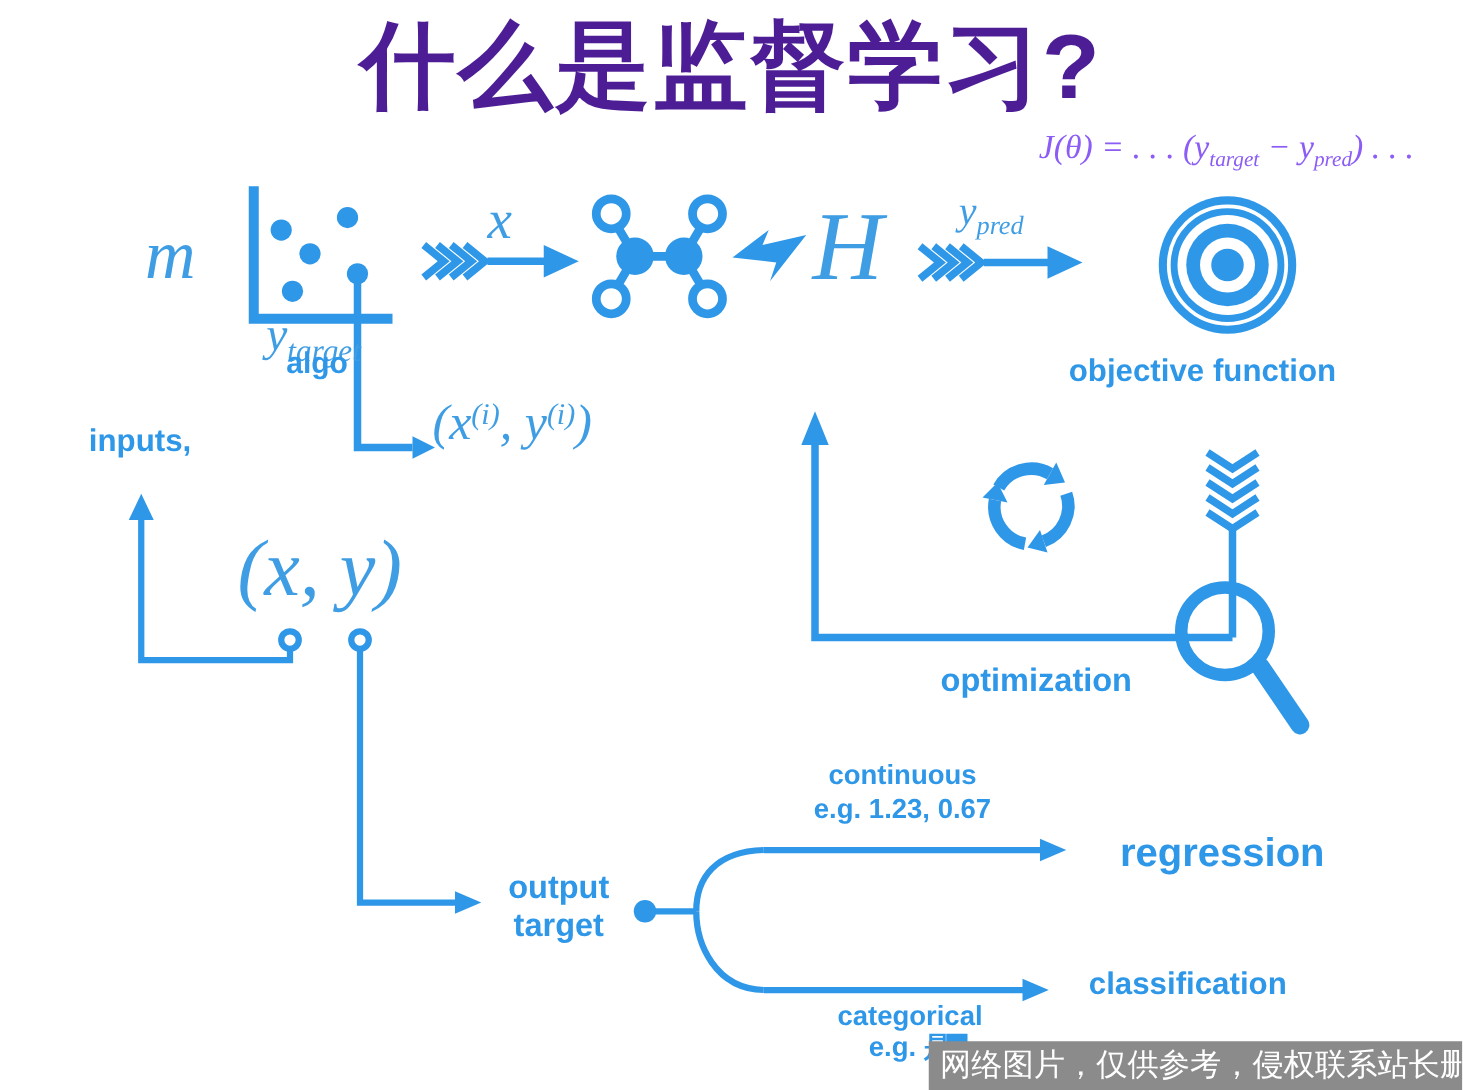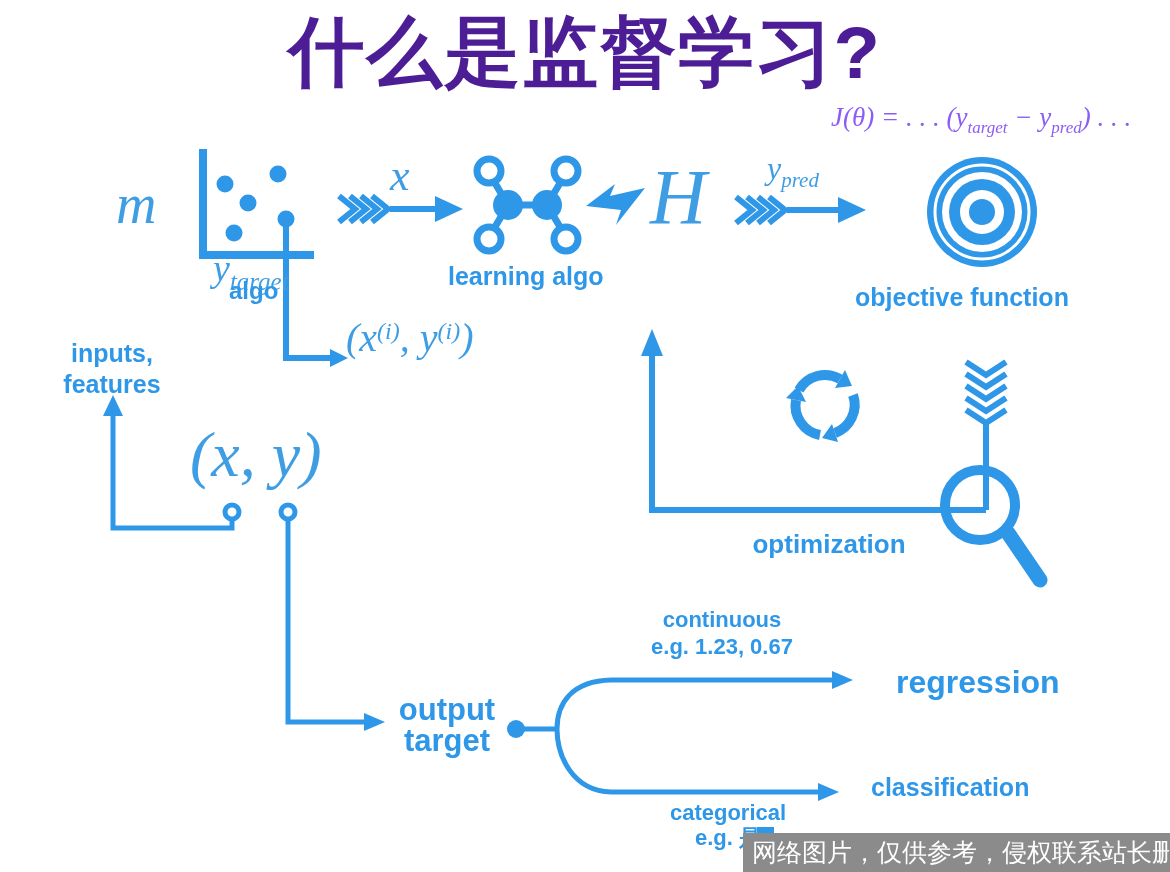--- a/index.html
+++ b/index.html
@@ -24,21 +24,21 @@
   .algo-cap{left:448px;top:262px;font-size:25px;}
   .h-label{left:650px;top:152px;font-size:78px;}
   .ypred{left:767px;top:150px;font-size:32px;white-space:nowrap;}
   .ypred .s{font-size:21px;position:relative;top:8px;}
   .objective-cap{left:855px;top:283px;font-size:25px;}
   .formula-pos{left:831px;top:102px;}
   .sample{left:346px;top:314px;font-size:40px;white-space:nowrap;}
   .sample .p{font-size:24px;position:relative;top:-12px;}
   .inputs{left:38px;top:338px;width:148px;text-align:center;font-size:25px;line-height:31px;}
   .pair{left:190px;top:418px;font-size:64px;}
-  .output{left:398px;top:694px;width:98px;text-align:center;font-size:31px;line-height:31px;}
+  .output{left:398px;top:694px;width:98px;text-align:center;font-size:26px;line-height:31px;}
   .continuous{left:638px;top:606px;width:168px;text-align:center;font-size:22px;line-height:27px;}
   .regression{left:896px;top:664px;font-size:32px;}
   .categorical{left:652px;top:800px;width:152px;text-align:center;font-size:22px;line-height:25px;}
   .classification{left:871px;top:773px;font-size:25px;}
   .optimization{left:750px;top:529px;width:158px;text-align:center;font-size:26px;line-height:30px;}
   .frag{left:757px;top:827px;width:17px;height:9px;background:#2E97E8;z-index:3;}
   .watermark{left:743px;top:833px;width:427px;height:39px;background:#8B8B8B;z-index:10;
              color:#FFFFFF;font-size:25px;line-height:39px;padding-left:9px;box-sizing:border-box;
              white-space:nowrap;overflow:hidden;}
 </style>
@@ -173,37 +173,35 @@
   <div class="abs txt math m-label">m</div>
 
   <div class="abs txt math ytarget">
     <span>y</span><span class="s">target</span>
   </div>
 
   <div class="abs txt blue bold data-cap">algo</div>
 
   <div class="abs txt math x-label">x</div>
 
-  <div class="abs txt blue bold algo-cap">learning algo</div>
 
   <div class="abs txt math h-label">H</div>
 
   <div class="abs txt math ypred">
     <span>y</span><span class="s">pred</span>
   </div>
 
   <div class="abs txt blue bold objective-cap">objective function</div>
 
   <div class="abs txt math sample">
     <span>(x</span><span class="p">(i)</span><span>, y</span><span class="p">(i)</span><span>)</span>
   </div>
 
   <div class="abs txt blue bold inputs">
     <div>inputs,</div>
-    <div>features</div>
   </div>
 
   <div class="abs txt math pair">(x, y)</div>
 
   <div class="abs txt blue bold optimization">
     <div>optimization</div>
   </div>
 
   <div class="abs txt blue bold output">
     <div>output</div>

